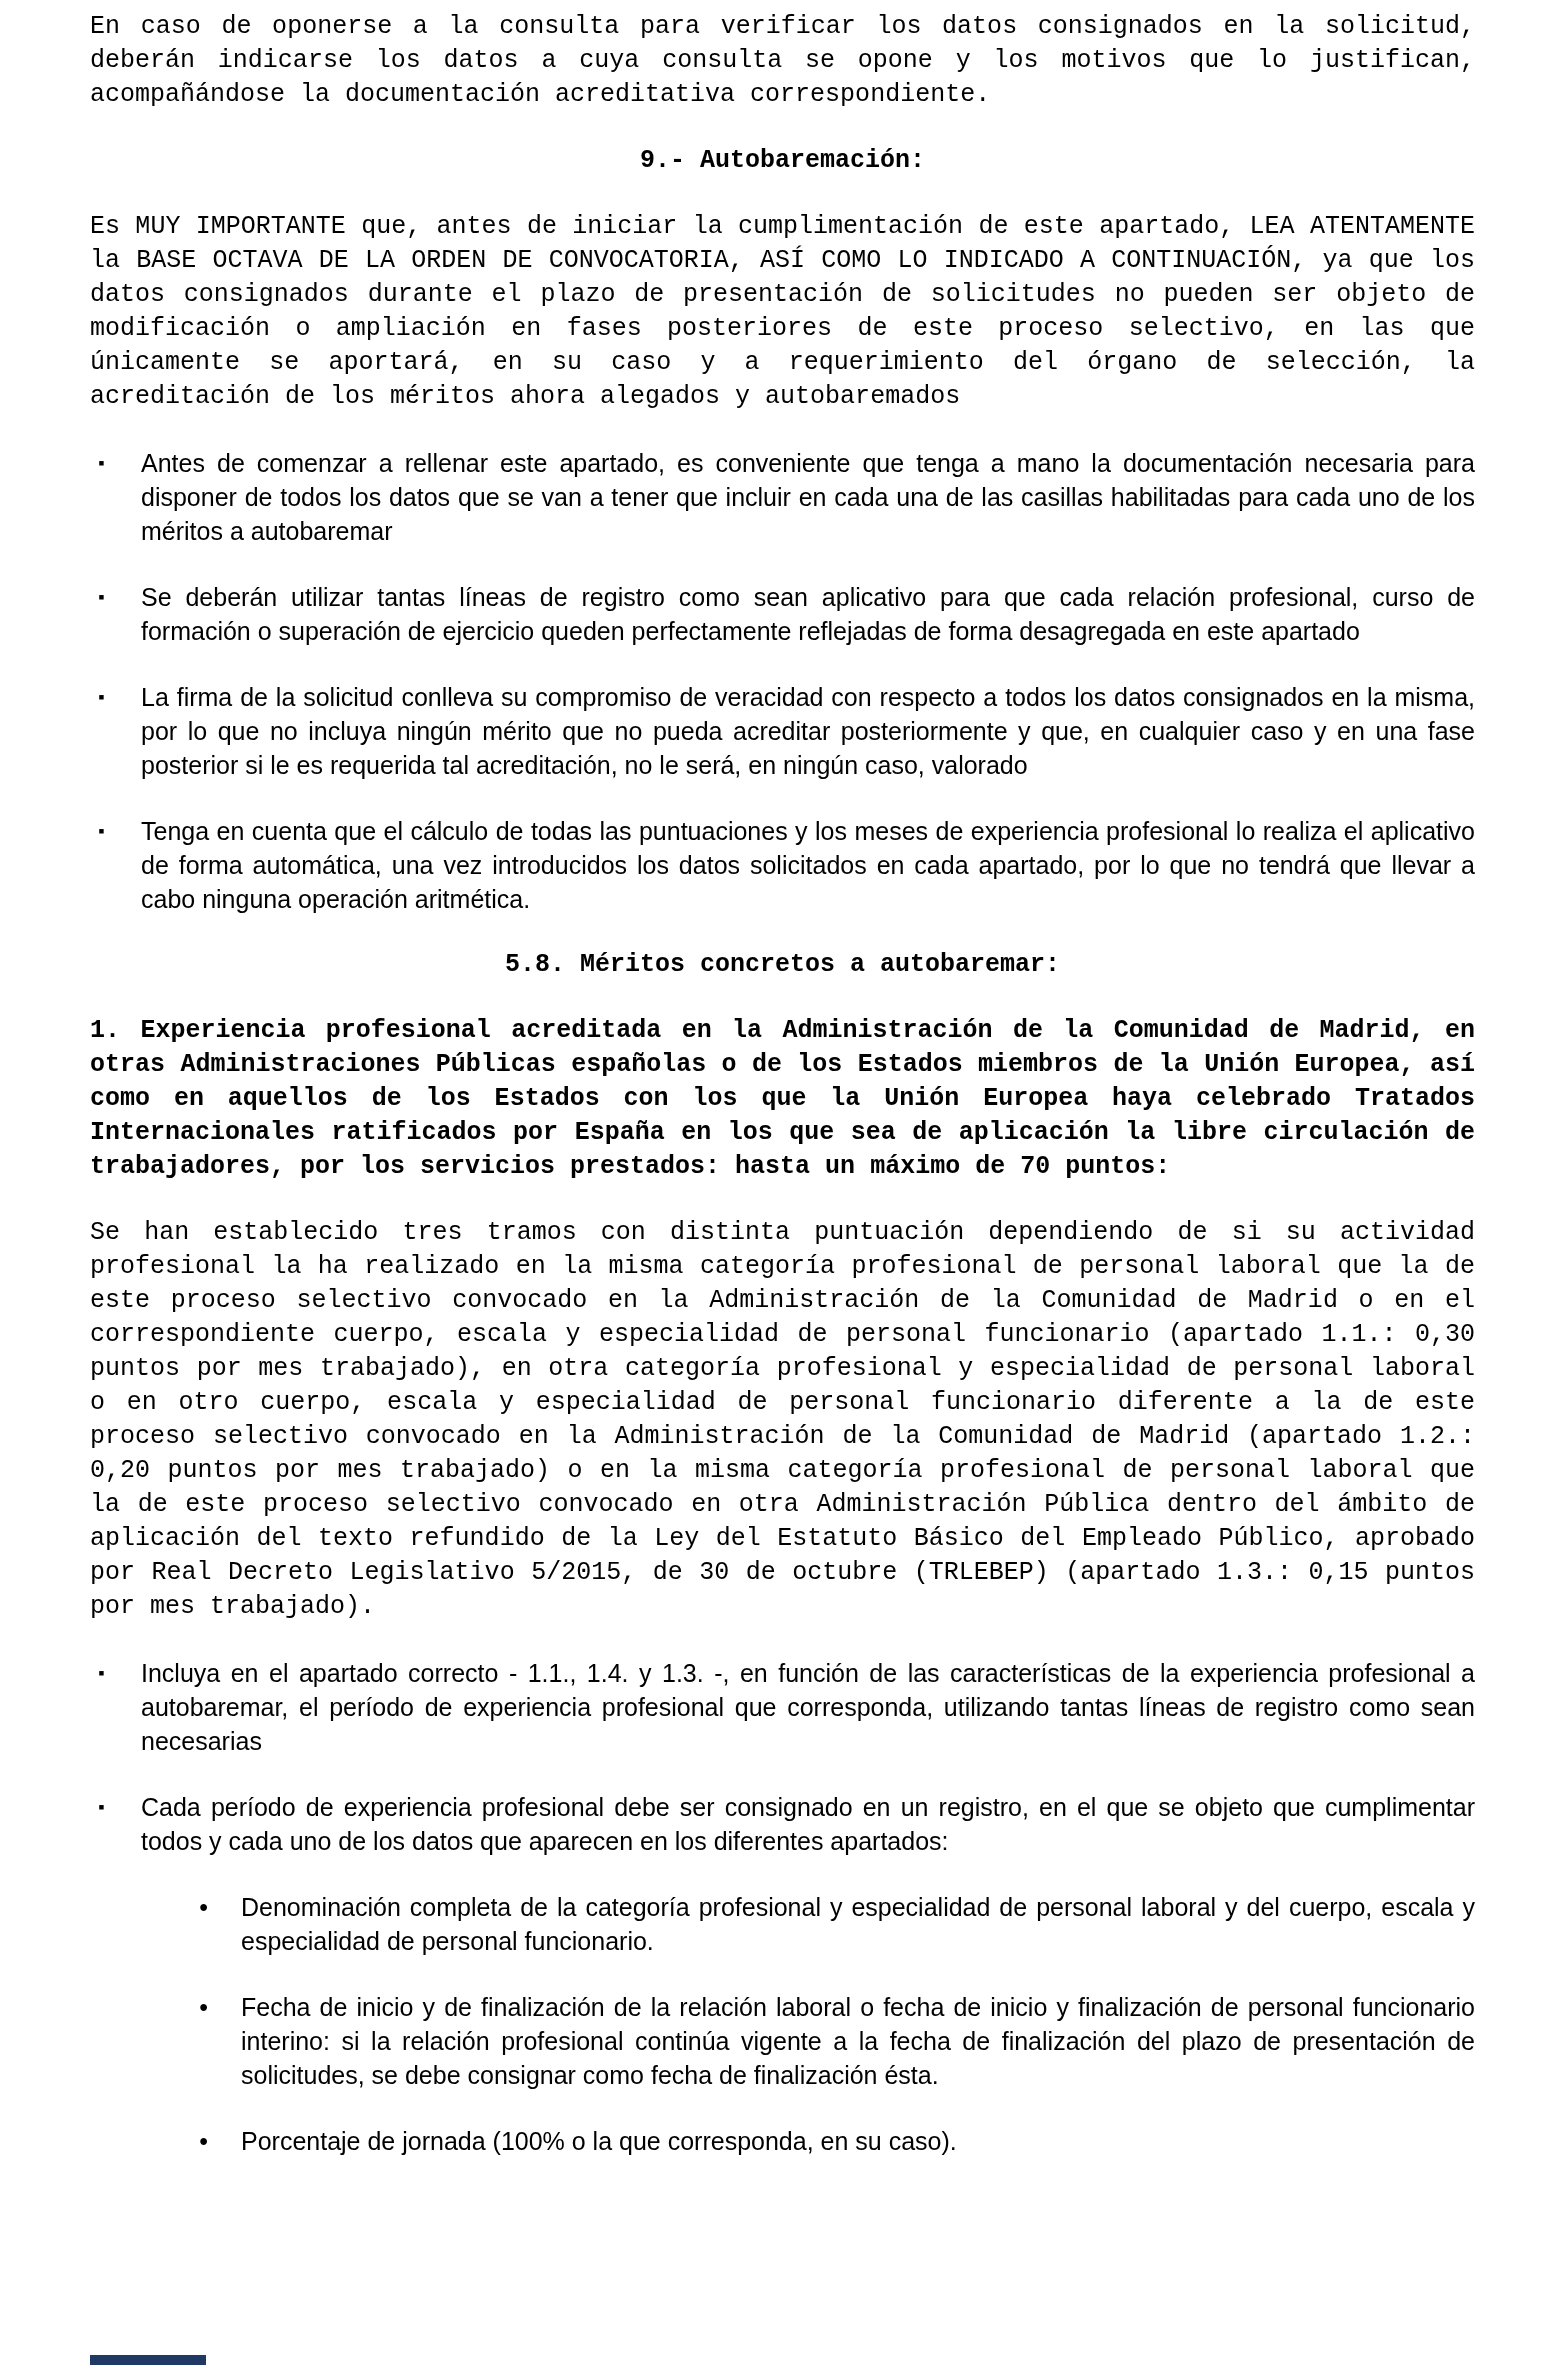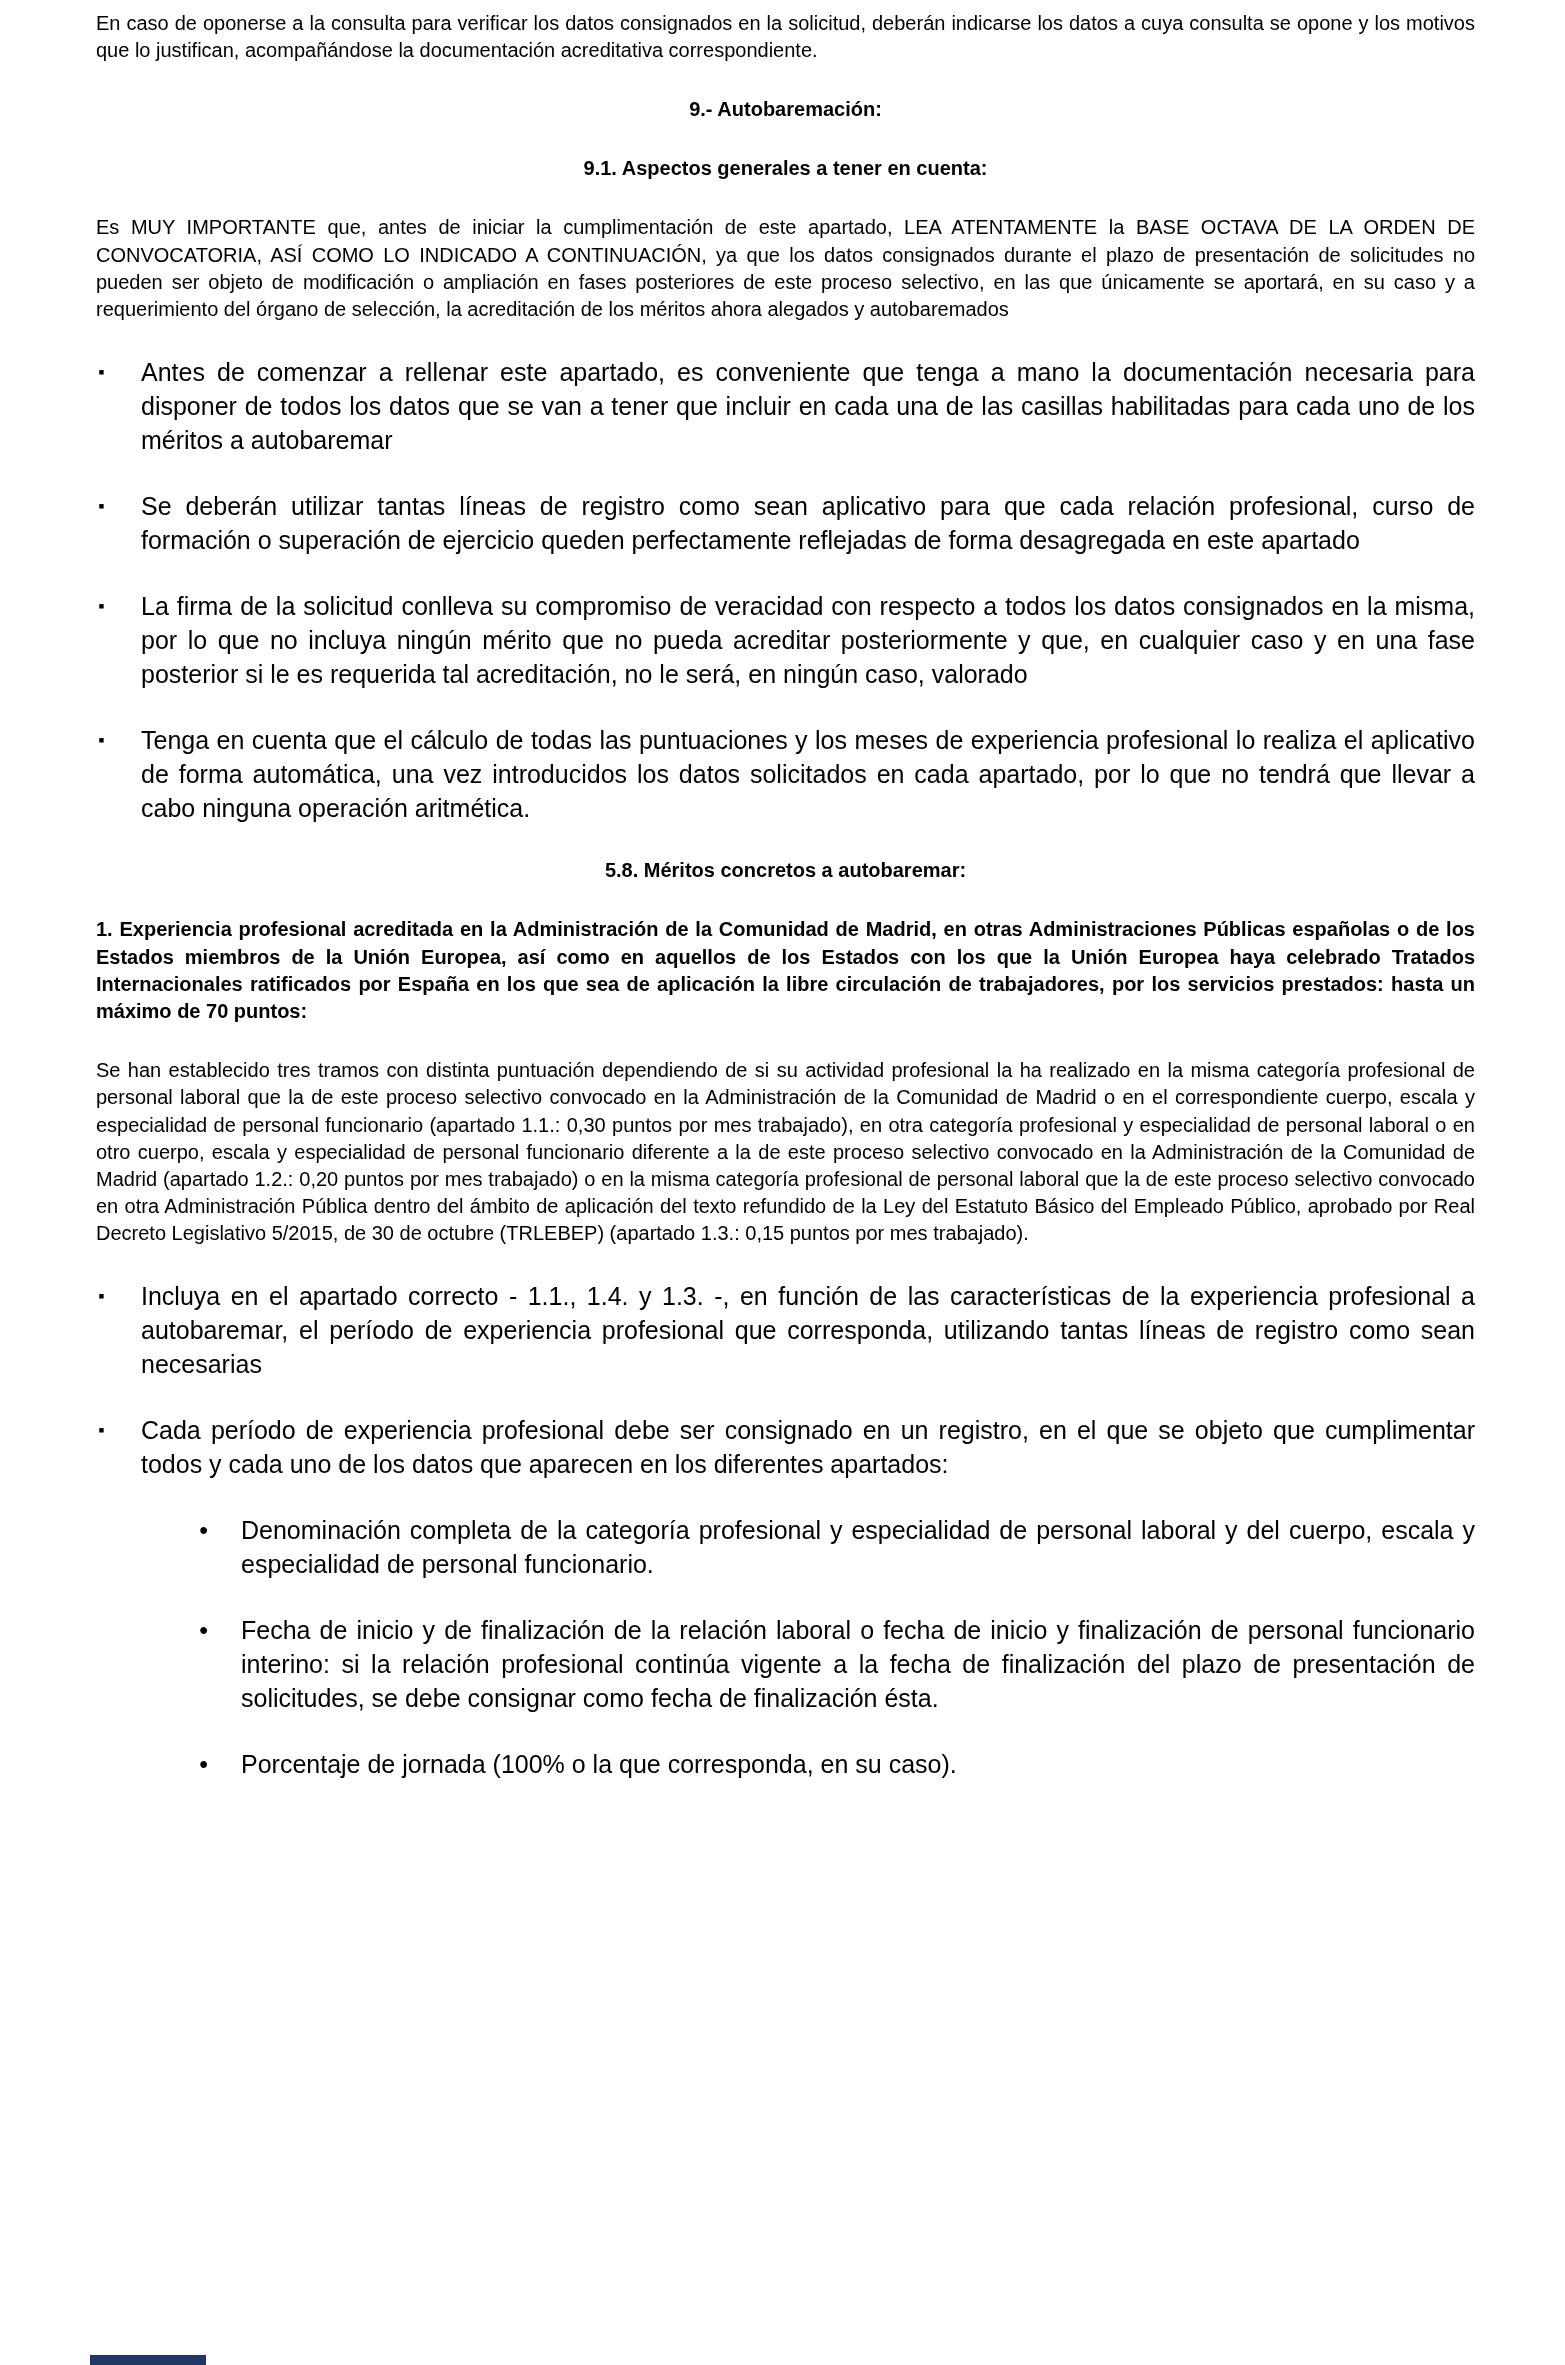--- a/index.html
+++ b/index.html
@@ -14,24 +14,25 @@
     overflow: hidden;
     font-family: "Liberation Sans", "DejaVu Sans", sans-serif;
     color: #000000;
   }
   .page {
     padding: 9.7px 90px 0 90px;
     box-sizing: border-box;
     width: 1565px;
   }
   .block {
-    font-size: 20px;
+    font-size: 25px;
     line-height: 1.36;
     text-align: justify;
-    margin: 0 0 32px 6px;
+    margin: 0 0 32px 0;
+    font-family: Liberation Mono, monospace;
   }
   .heading {
     font-weight: bold;
     text-align: center;
   }
   .bold {
     font-weight: bold;
   }
   .li {
     display: flex;
@@ -70,21 +71,20 @@
 </style>
 </head>
 <body>
 
 <div class="page">
 
   <p class="block">En caso de oponerse a la consulta para verificar los datos consignados en la solicitud, deberán indicarse los datos a cuya consulta se opone y los motivos que lo justifican, acompañándose la documentación acreditativa correspondiente.</p>
 
   <p class="block heading">9.- Autobaremación:</p>
 
-  <p class="block heading">9.1. Aspectos generales a tener en cuenta:</p>
 
   <p class="block">Es MUY IMPORTANTE que, antes de iniciar la cumplimentación de este apartado, LEA ATENTAMENTE la BASE OCTAVA DE LA ORDEN DE CONVOCATORIA, ASÍ COMO LO INDICADO A CONTINUACIÓN, ya que los datos consignados durante el plazo de presentación de solicitudes no pueden ser objeto de modificación o ampliación en fases posteriores de este proceso selectivo, en las que únicamente se aportará, en su caso y a requerimiento del órgano de selección, la acreditación de los méritos ahora alegados y autobaremados</p>
 
   <div class="li level1">
     <span class="marker">▪</span>
     <span class="li-text">Antes de comenzar a rellenar este apartado, es conveniente que tenga a mano la documentación necesaria para disponer de todos los datos que se van a tener que incluir en cada una de las casillas habilitadas para cada uno de los méritos a autobaremar</span>
   </div>
 
   <div class="li level1">
     <span class="marker">▪</span>

